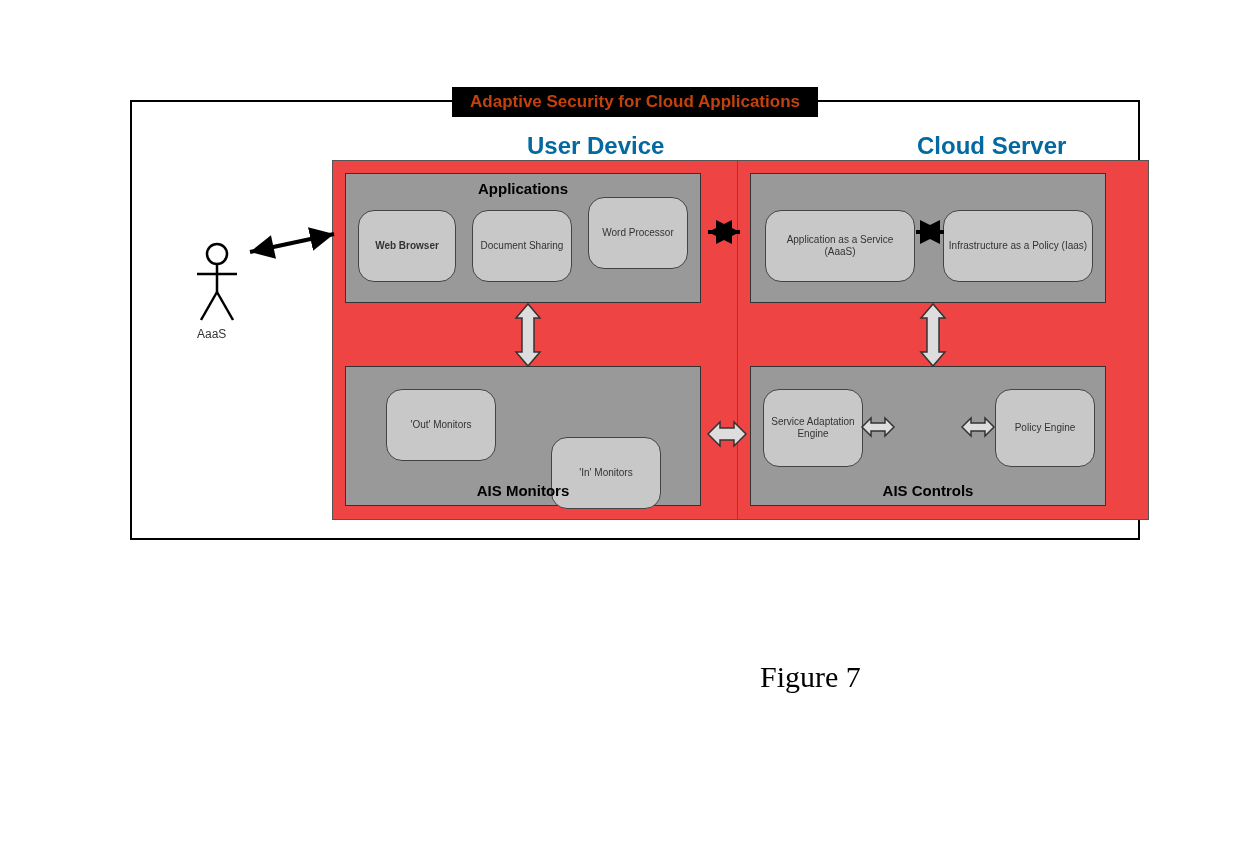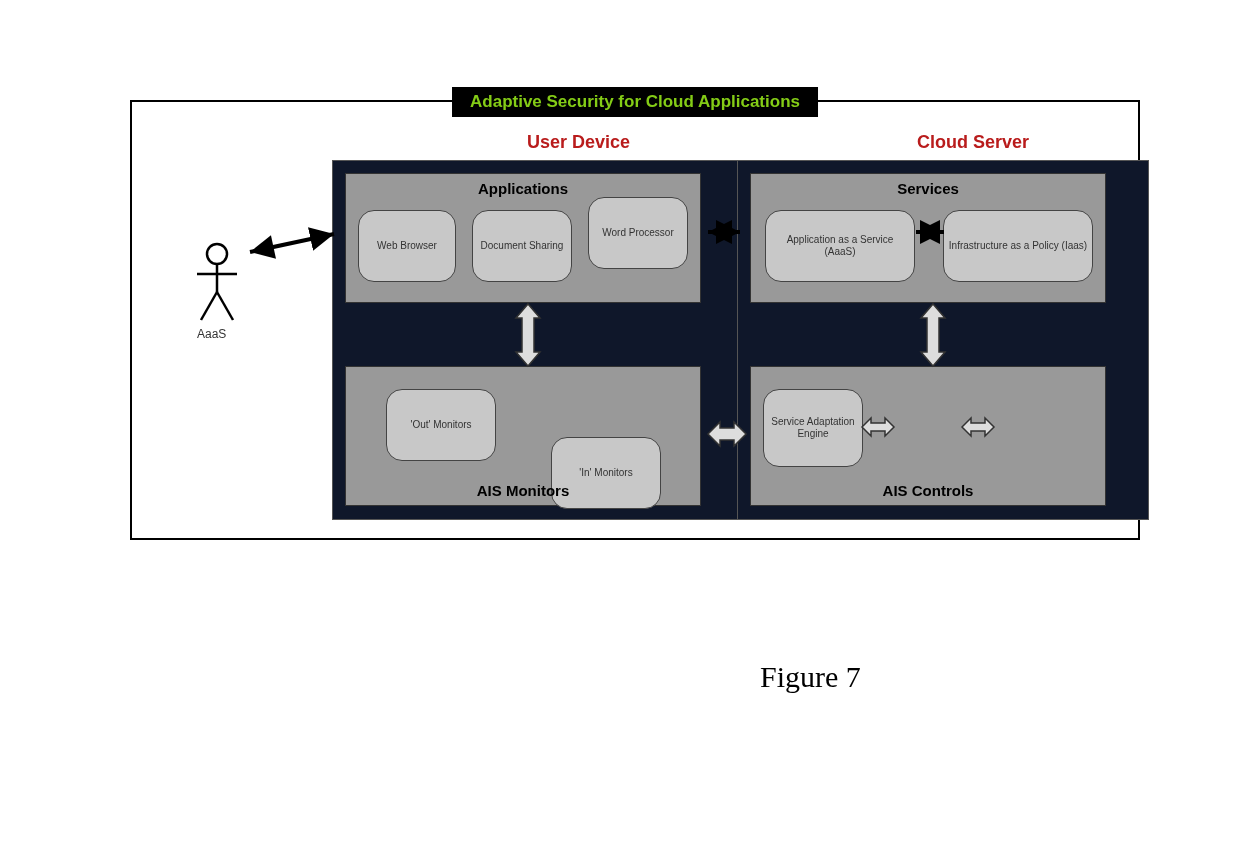--- a/index.html
+++ b/index.html
@@ -14,31 +14,31 @@
     position: absolute;
     left: 130px; top: 100px;
     width: 1010px; height: 440px;
     border: 2px solid #000;
   }
   .title-bar {
     position: absolute;
     left: 50%; top: -15px;
     transform: translateX(-50%);
     background: #000;
-    color: #84cc16;
+    color: #c2410c;
     font-weight: bold;
     font-size: 17px;
     padding: 5px 18px;
     white-space: nowrap;
   }
   .column-title {
     position: absolute;
     font-weight: bold;
-    font-size: 18px;
-    color: #b91c1c;
+    font-size: 24px;
+    color: #0369a1;
   }
   .col-title-user { left: 395px; top: 30px; }
   .col-title-cloud { left: 785px; top: 30px; }
 
   
   .cloud-bubble {
     position: absolute;
     left: 25px; top: 35px;
     width: 120px; height: 70px;
   }
@@ -63,21 +63,21 @@
     left: 65px; top: 225px;
     font-size: 12px; color: #333;
   }
 
   
   .column {
     position: absolute;
     top: 58px;
     width: 412px; height: 360px;
     border: 1.5px solid #555;
-    background: #0f172a;
+    background: #ef4444;
   }
   .col-left { left: 200px; }
   .col-right { left: 605px; }
 
   .panel {
     position: absolute;
     left: 12px; width: 356px;
     background: #999;
     border: 1.5px solid #333;
   }
@@ -153,42 +153,42 @@
         <line x1="30" y1="50" x2="46" y2="78"></line>
       </g>
     </svg>
   </div>
   <div class="user-label">AaaS</div>
 
   <div class="column col-left">
 
     <div class="panel panel-top">
       <div class="panel-title ptitle-top">Applications</div>
-      <div class="pill" style="left:12px; top:36px; width:98px; height:72px;">Web Browser</div>
+      <div class="pill" style="left:12px; top:36px; width:98px; height:72px;font-weight:bold;">Web Browser</div>
       <div class="pill" style="left:126px; top:36px; width:100px; height:72px;">Document Sharing</div>
       <div class="pill" style="left:242px; top:23px; width:100px; height:72px;">Word Processor</div>
     </div>
 
     <div class="panel panel-bot">
       <div class="pill" style="left:40px; top:22px; width:110px; height:72px;">'Out' Monitors</div>
       <div class="pill" style="left:205px; top:22px; width:110px; height:72px;margin-top:48px;">'In' Monitors</div>
       <div class="panel-title ptitle-bot">AIS Monitors</div>
     </div>
   </div>
 
   <div class="column col-right">
 
     <div class="panel panel-top">
-      <div class="panel-title ptitle-top">Services</div>
       <div class="pill" style="left:14px; top:36px; width:150px; height:72px;">Application as a Service (AaaS)</div>
       <div class="pill" style="left:192px; top:36px; width:150px; height:72px;">Infrastructure as a Policy (Iaas)</div>
     </div>
 
     <div class="panel panel-bot">
       <div class="pill" style="left:12px; top:22px; width:100px; height:78px;">Service Adaptation Engine</div>
+      <div class="pill" style="left:244px; top:22px; width:100px; height:78px;">Policy Engine</div>
       <div class="panel-title ptitle-bot">AIS Controls</div>
     </div>
   </div>
 
   <svg class="arrow" style="left:110px; top:120px; width:100px; height:40px;">
     <defs>
       <marker id="ahb" markerWidth="8" markerHeight="8" refX="6" refY="3" orient="auto">
           <path d="M0,0 L6,3 L0,6 Z" fill="#000"></path>
         </marker>
       <marker id="ahb2" markerWidth="8" markerHeight="8" refX="0" refY="3" orient="auto">

